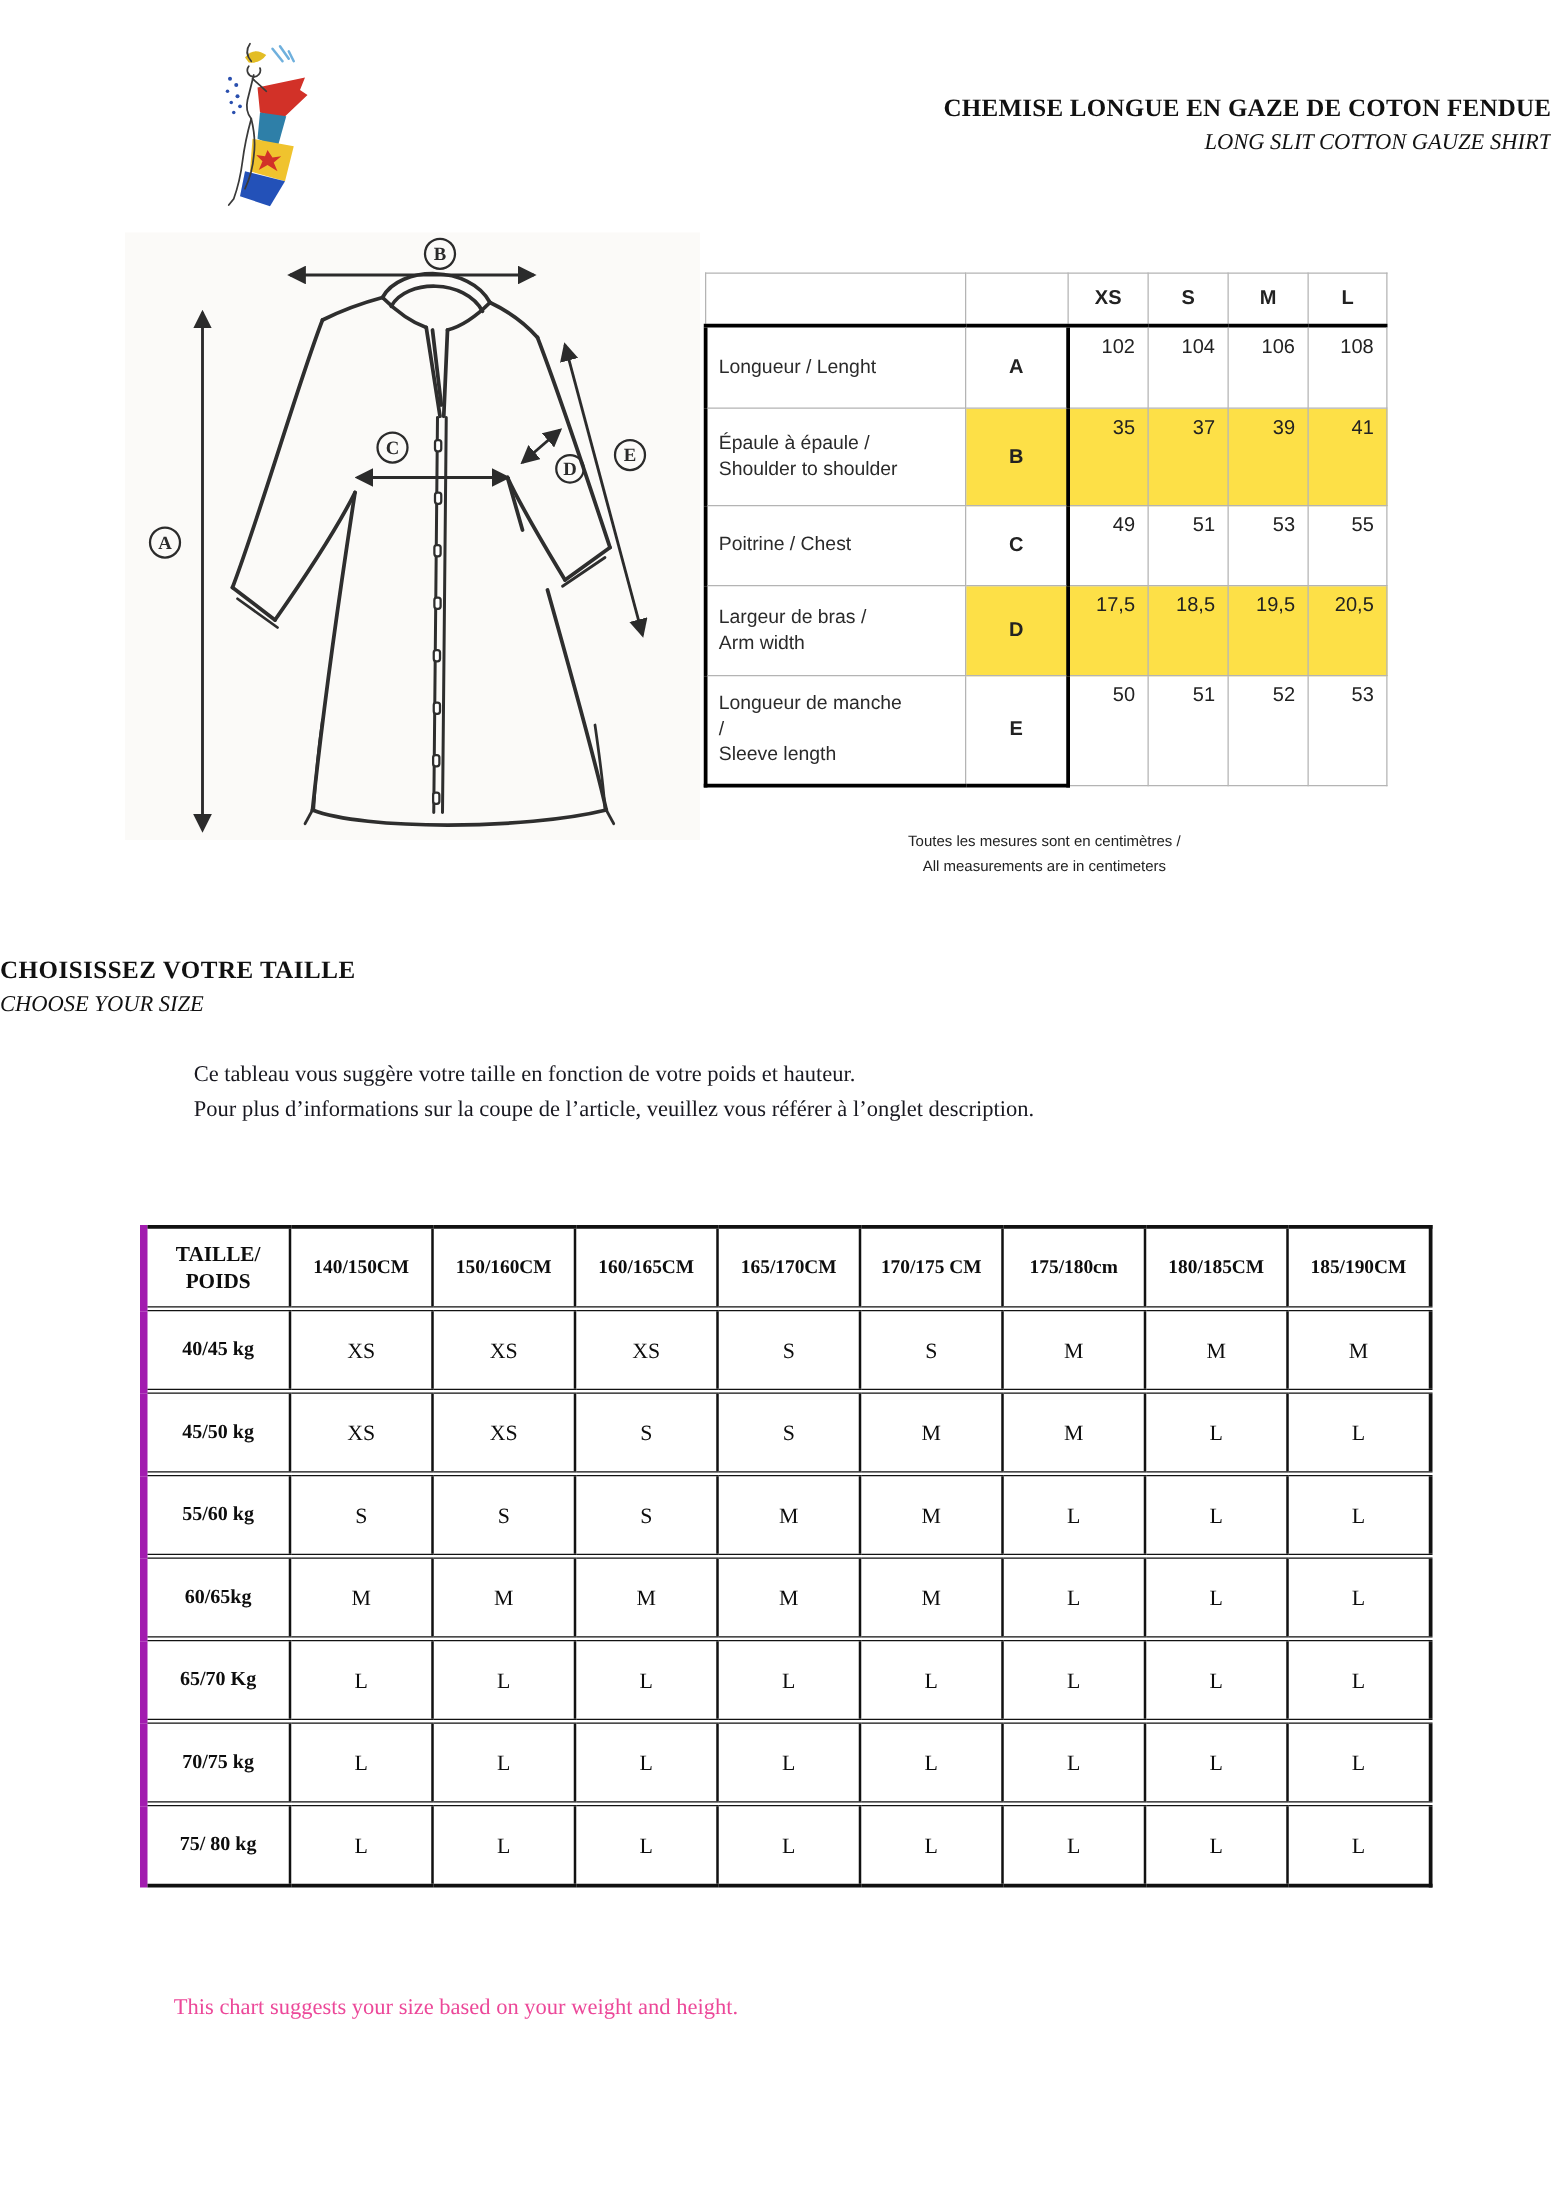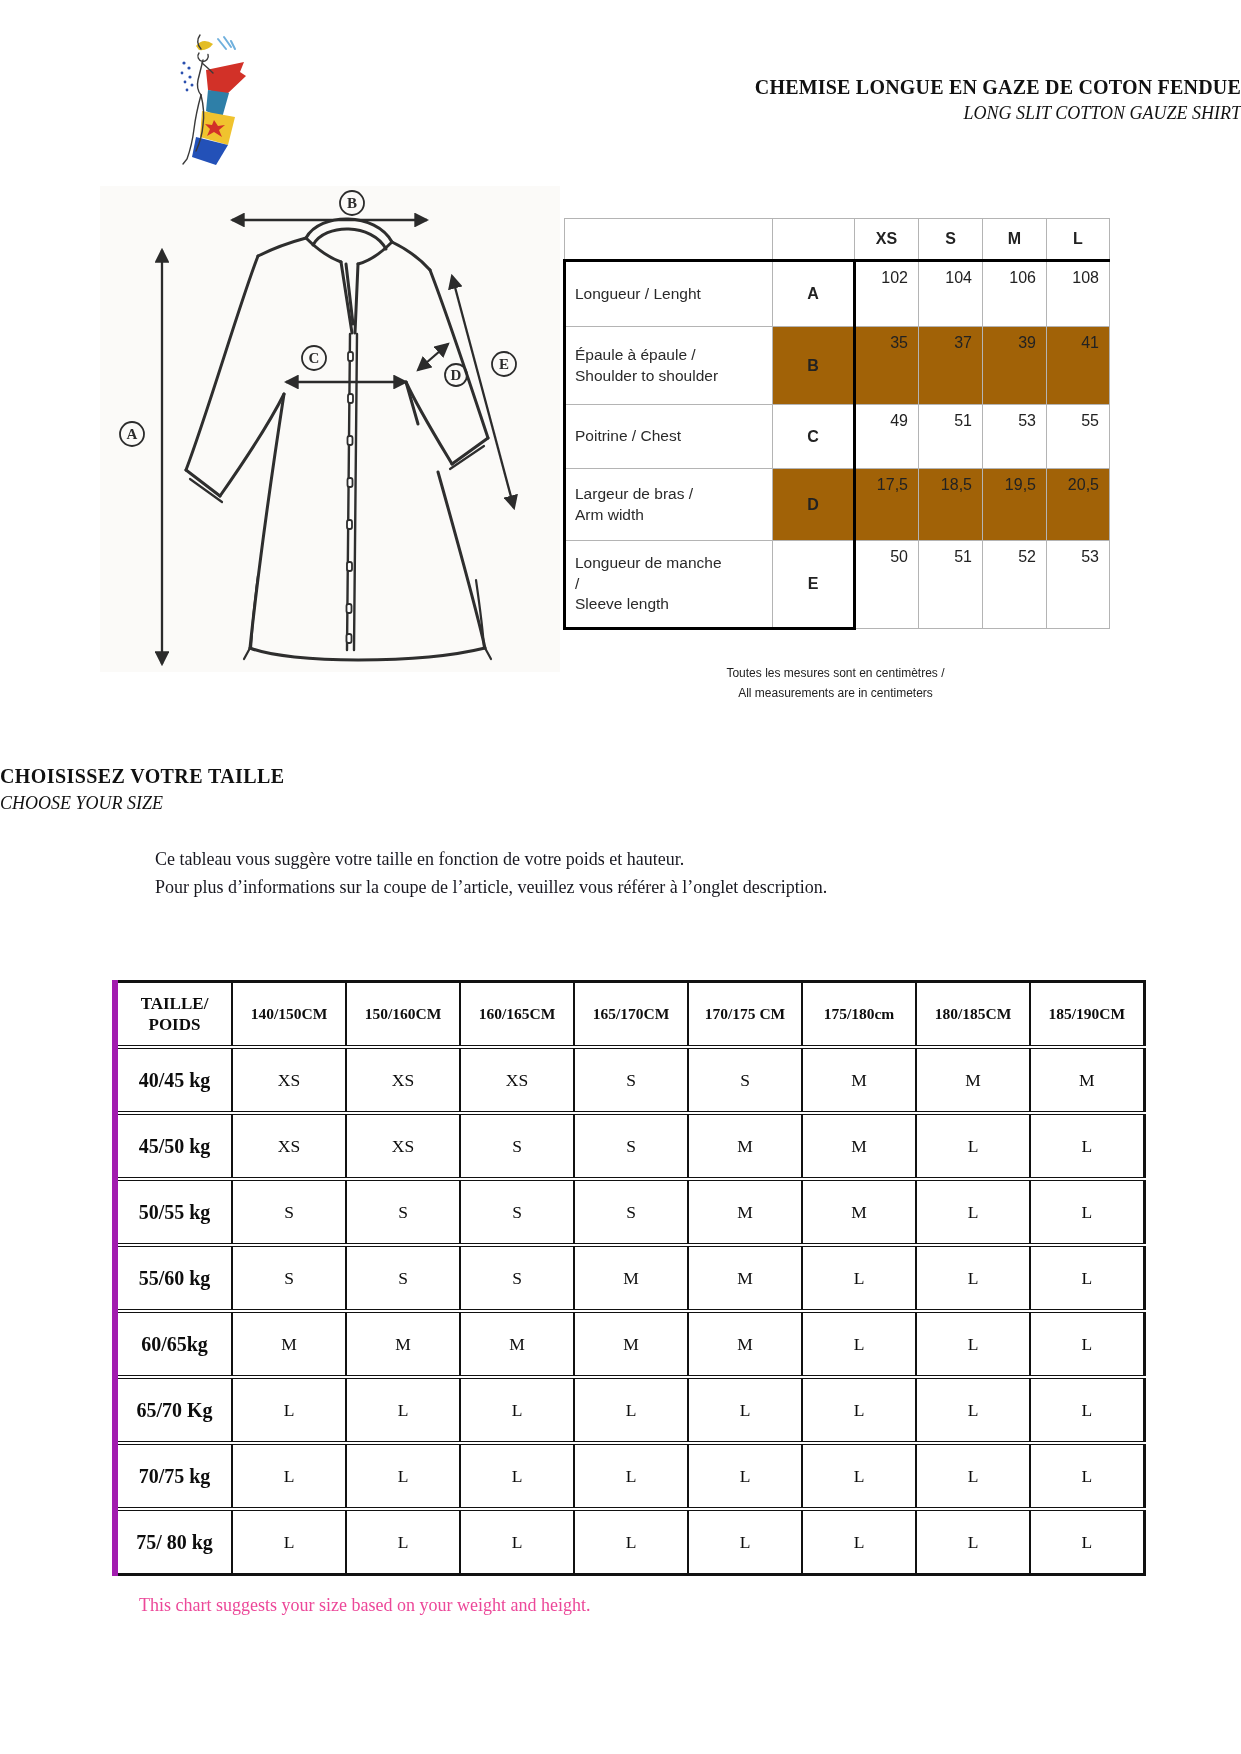--- a/index.html
+++ b/index.html
@@ -18,21 +18,21 @@
   
   table.mt{position:absolute;left:563px;top:218px;border-collapse:collapse;table-layout:fixed;
            font-family:"Liberation Sans",sans-serif;color:#222;}
   .mt td,.mt th{border:1px solid #b4b4b4;padding:0;}
   .mt .hd{border-bottom:3px solid #000;font-weight:bold;font-size:16px;text-align:center;vertical-align:middle;}
   .mt td.lab{border-left:3px solid #000;text-align:left;vertical-align:middle;padding:4px 4px 4px 9px;
              font-size:15.5px;line-height:1.32;white-space:pre-line;color:#2a2a2a;}
   .mt td.let{border-right:3px solid #000;text-align:center;vertical-align:middle;font-weight:bold;font-size:16px;}
   .mt tr.last td.lab,.mt tr.last td.let{border-bottom:3px solid #000;}
   .mt td.val{text-align:right;vertical-align:top;padding:7px 10px 4px 0;font-size:16px;}
-  .mt .tint{background:#a16207;}
+  .mt .tint{background:#fde047;}
 
   .mt-note{position:absolute;left:563px;top:664px;width:545px;text-align:center;
            font-size:12px;line-height:1.65;color:#222;}
 
   
   .choose{position:absolute;left:0;top:765px;width:1241px;font-family:"Liberation Serif",serif;color:#111;}
   .choose-fr{font-weight:bold;font-size:20px;letter-spacing:.4px;}
   .choose-en{font-style:italic;font-size:18px;margin-top:5px;}
   .intro{position:absolute;left:155px;top:846px;font-family:"Liberation Serif",serif;
          font-size:18px;line-height:1.55;color:#181820;}
@@ -43,21 +43,21 @@
   table.sz{position:absolute;left:112px;top:980px;border-collapse:collapse;table-layout:fixed;
            font-family:"Liberation Serif",serif;color:#0d0d0d;}
   .sz td,.sz th{border-left:2px solid #111;border-top:4px double #111;
                 text-align:center;vertical-align:middle;padding:0;height:62px;}
   .sz tr:first-child th{border-top:3px solid #111;}
   .sz tr:last-child td{border-bottom:3px solid #111;}
   .sz td:first-child,.sz th:first-child{border-left:6px solid #a21caf;}
   .sz td:last-child,.sz th:last-child{border-right:3px solid #111;}
   .sz th.corner{font-size:17px;font-weight:bold;line-height:1.25;white-space:pre-line;}
   .sz th.hh{font-size:15.5px;font-weight:bold;}
-  .sz td.wt{font-size:20px;font-weight:bold;}
+  .sz td.wt{font-size:16px;font-weight:bold;}
   .sz td.s{font-size:17.5px;font-weight:normal;}
 </style>
 </head>
 <body>
 
 <div class="page">
 
   <svg class="logo" viewBox="0 0 94 136">
     <g>
       <path d="M50,38 L88,30 L84,40 L90,44 L70,63 L52,58 Z" fill="#d23128"></path>
@@ -305,31 +305,20 @@
       <td class="s">XS</td>
       <td class="s">XS</td>
       <td class="s">S</td>
       <td class="s">S</td>
       <td class="s">M</td>
       <td class="s">M</td>
       <td class="s">L</td>
       <td class="s">L</td>
     </tr>
     <tr>
-      <td class="wt">50/55 kg</td>
-      <td class="s">S</td>
-      <td class="s">S</td>
-      <td class="s">S</td>
-      <td class="s">S</td>
-      <td class="s">M</td>
-      <td class="s">M</td>
-      <td class="s">L</td>
-      <td class="s">L</td>
-    </tr>
-    <tr>
       <td class="wt">55/60 kg</td>
       <td class="s">S</td>
       <td class="s">S</td>
       <td class="s">S</td>
       <td class="s">M</td>
       <td class="s">M</td>
       <td class="s">L</td>
       <td class="s">L</td>
       <td class="s">L</td>
     </tr>

